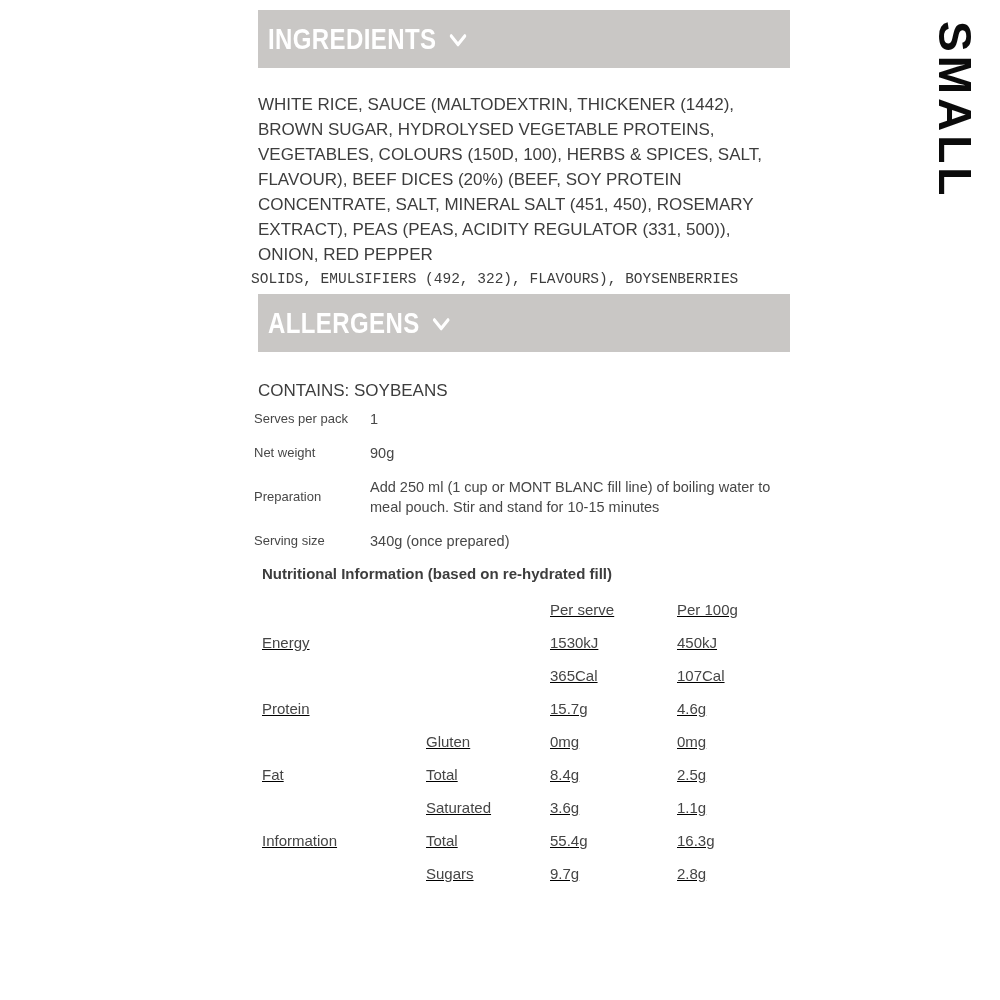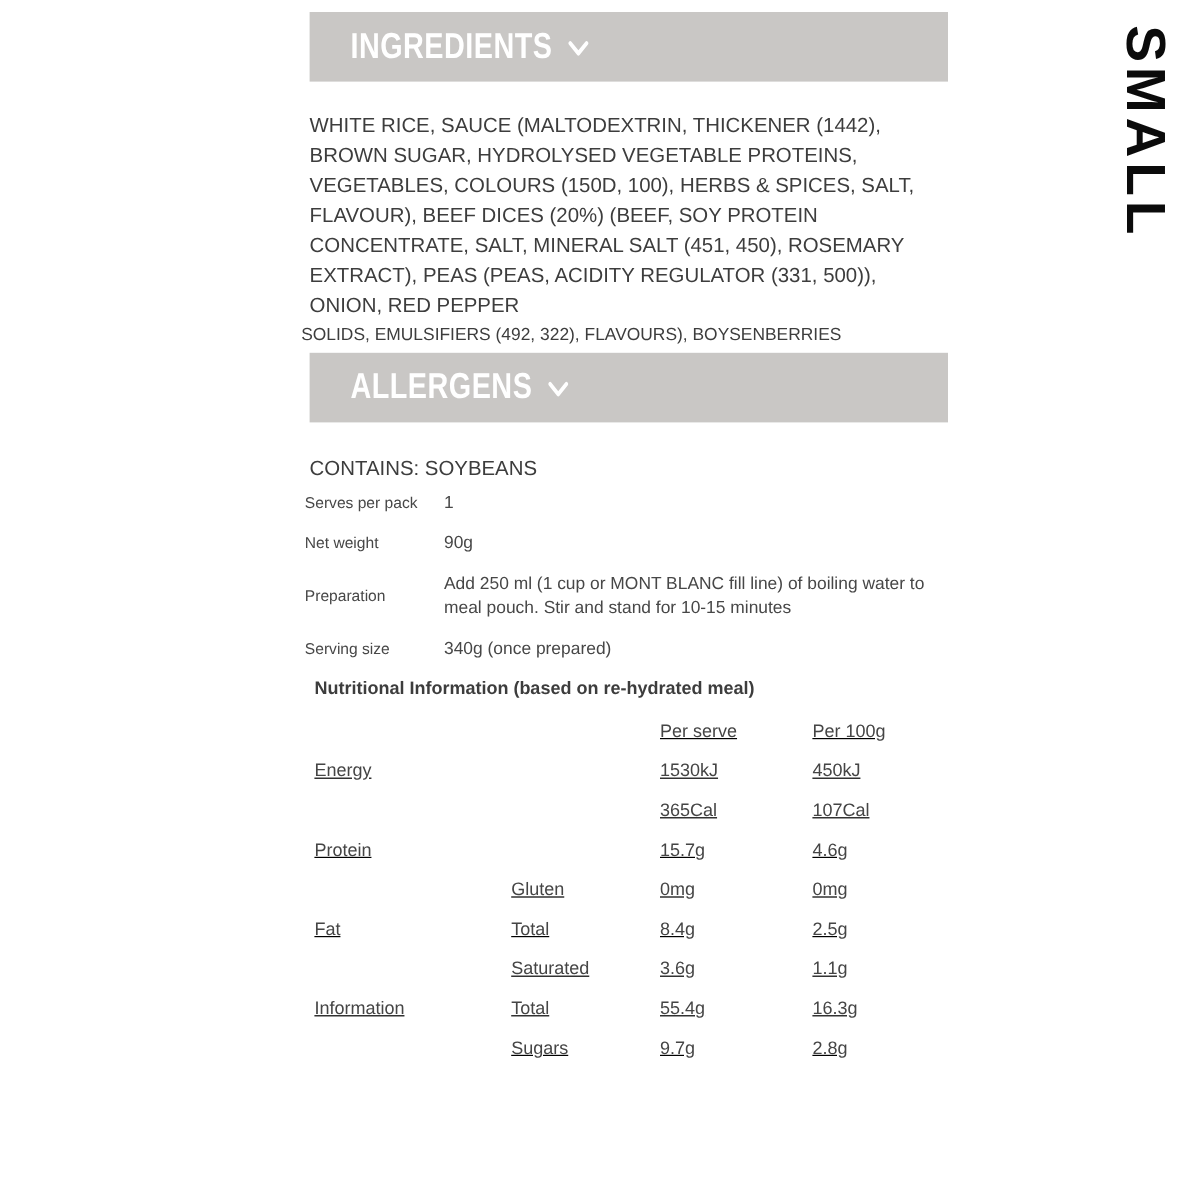--- a/index.html
+++ b/index.html
@@ -14,21 +14,21 @@
     position: absolute;
     left: 258px;
     top: 10px;
     width: 532px;
   }
   .section-bar {
     height: 58px;
     background: var(--bar-bg, #c9c7c5);
     display: flex;
     align-items: center;
-    padding-left: 34px;
+    padding-left: 10px;
     cursor: pointer;
   }
   .section-bar-inner {
     display: flex;
     align-items: center;
     gap: 15px;
     transform: scaleX(0.8);
     transform-origin: left center;
   }
   .section-title {
@@ -44,20 +44,21 @@
     line-height: 25px;
     color: var(--body-color, #3d3d3d);
   }
   .ingredients-para { margin-top: 24px; }
   .footnote {
     font-size: 14.5px;
     line-height: 20px;
     color: var(--body-color, #3d3d3d);
     margin-left: -7px;
     margin-top: 2px;
+    font-family: Liberation Mono, monospace;
   }
   .allergens-bar { margin-top: 5px; }
   .contains-para { margin-top: 26px; }
   .facility-para { margin-top: 13px; }
   .details { margin-top: 6px; margin-left: -4px; }
   .detail-row {
     display: flex;
     align-items: center;
     margin-bottom: 14px;
   }
@@ -148,21 +149,21 @@
     <div class="detail-row">
       <div class="detail-label">Preparation</div>
       <div class="detail-value">Add 250 ml (1 cup or MONT BLANC fill line) of boiling water to meal pouch. Stir and stand for 10-15 minutes</div>
     </div>
     <div class="detail-row">
       <div class="detail-label">Serving size</div>
       <div class="detail-value">340g (once prepared)</div>
     </div>
   </div>
 
-  <div class="nutrition-heading">Nutritional Information (based on re-hydrated meal)</div>
+  <div class="nutrition-heading">Nutritional Information (based on re-hydrated fill)</div>
 
   <div class="nutrition-table">
     <div class="n-row">
       <div class="n-cell"></div>
       <div class="n-cell"></div>
       <div class="n-cell">Per serve</div>
       <div class="n-cell">Per 100g</div>
     </div>
 
     <div class="n-row">

